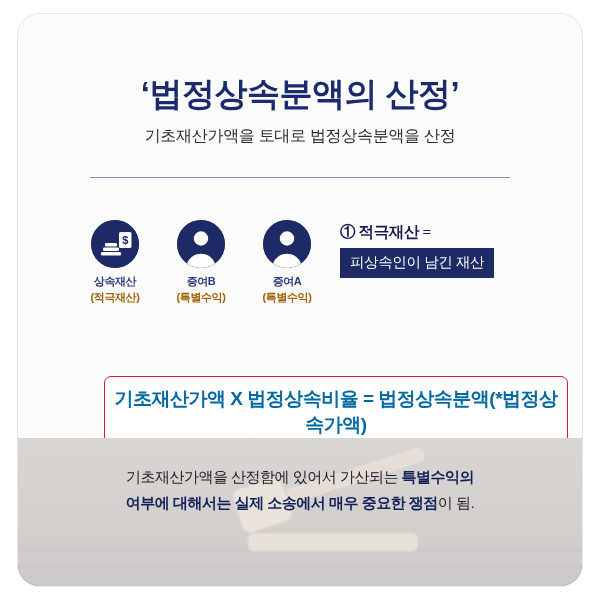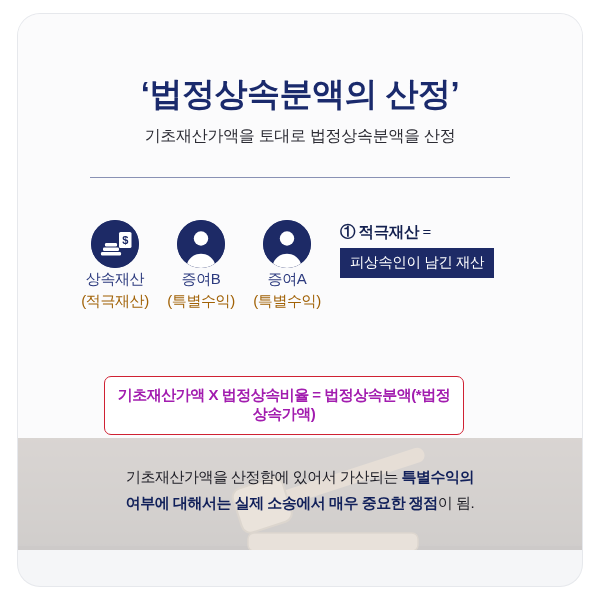--- a/index.html
+++ b/index.html
@@ -77,23 +77,23 @@
     width: 48px;
     height: 48px;
     margin: 0 auto;
     border-radius: 50%;
     background: #1d2a66;
     position: relative;
     overflow: hidden;
   }
   .icon-badge svg { display: block; }
   .icon-cap {
-    margin-top: 0;
-    font-size: 15px;
-    font-weight: normal;
+    margin-top: 6px;
+    font-size: 11px;
+    font-weight: bold;
     color: #2c3a7e;
     line-height: 1.45;
     letter-spacing: -0.4px;
   }
   .icon-cap .sub {
     display: block;
     color: #a16207;
   }
 
   
@@ -121,40 +121,40 @@
     letter-spacing: -0.4px;
     padding: 5px 10px 6px 10px;
   }
   #f-gap { height: 20px; }
 
   
   #eq-box {
     position: absolute;
     left: 86px;
     top: 362px;
-    width: 360px;
+    width: 464px;
     box-sizing: border-box;
     border: 1.6px solid #cf2133;
     border-radius: 7px;
     background: #ffffff;
     text-align: center;
     padding: 9px 6px 10px 6px;
-    font-size: 15px;
-    font-weight: bold;
-    color: #a21caf;
+    font-size: 19px;
+    font-weight: bold;
+    color: #0369a1;
     letter-spacing: -0.5px;
   }
 
   
   #bottom {
     position: absolute;
     left: 0;
     top: 424px;
     width: 564px;
-    height: 112px;
+    height: 148px;
     overflow: hidden;
     background: #f0abfc;
   }
   #bottom .bg {
     position: absolute;
     inset: 0;
   }
   #bottom .veil {
     position: absolute;
     inset: 0;

